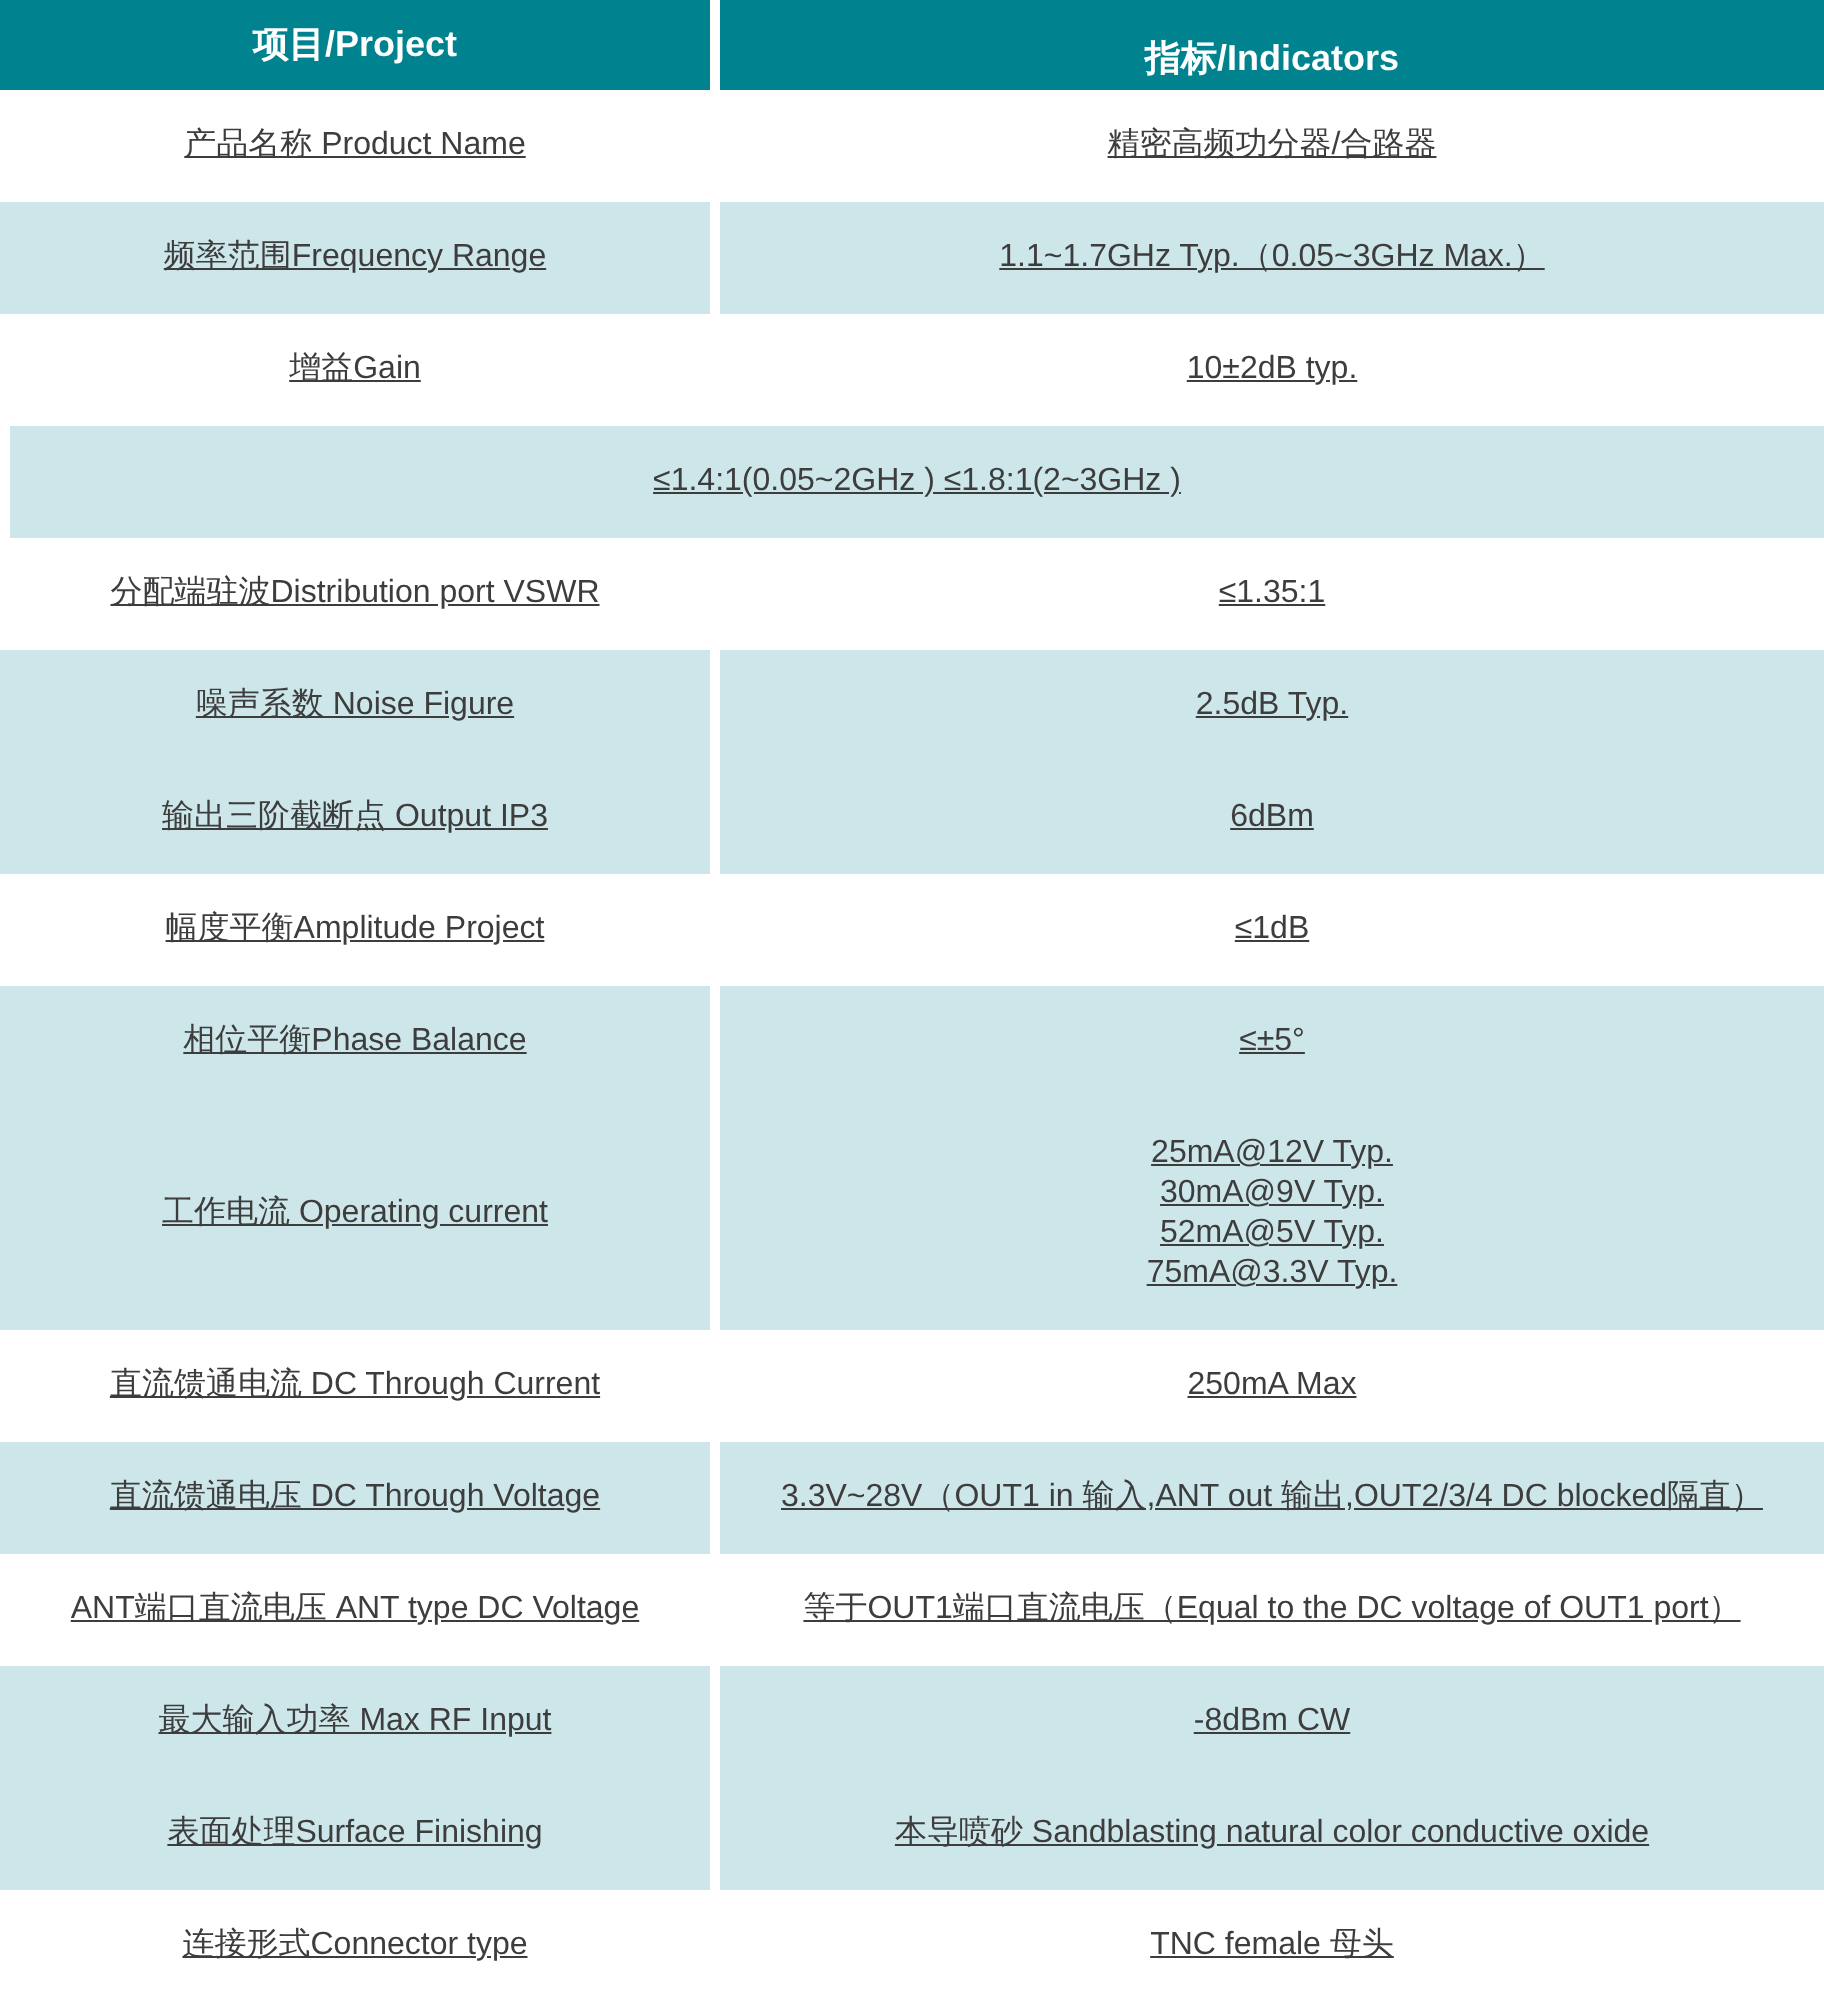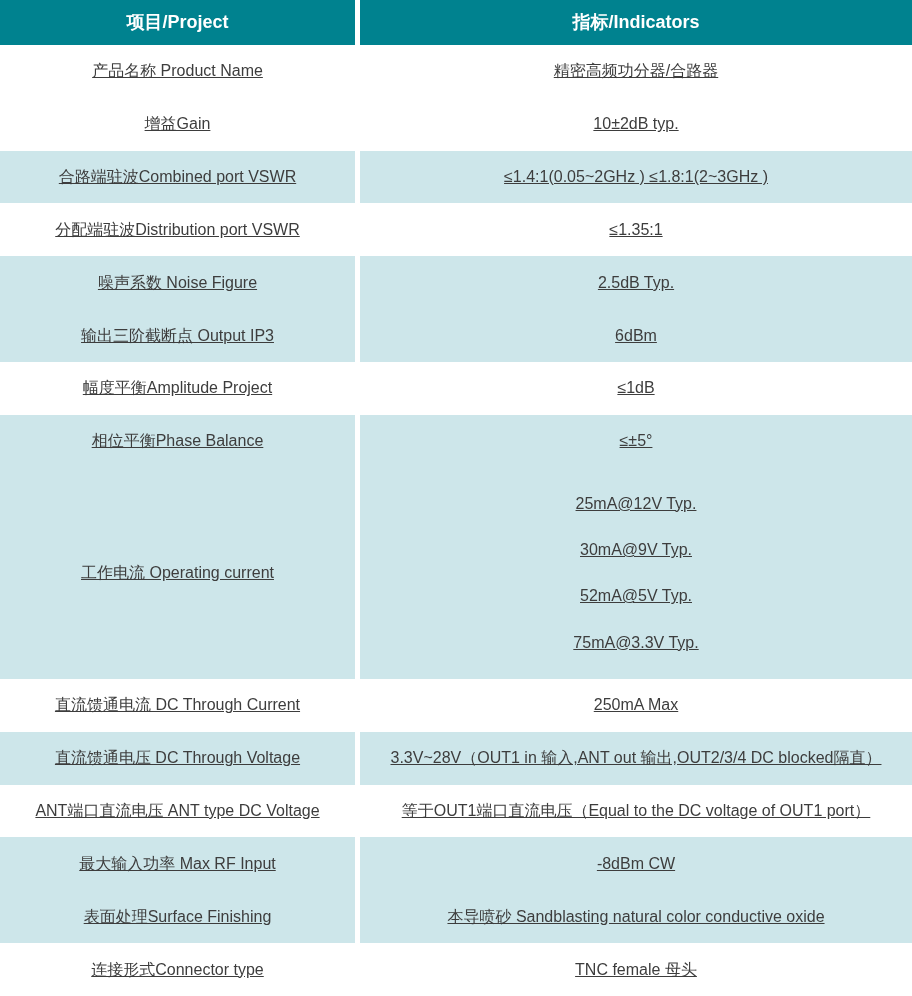--- a/index.html
+++ b/index.html
@@ -51,21 +51,21 @@
   }
   .t-row.tall{
     flex:4;
   }
   .cell{
     display:flex;
     align-items:center;
     justify-content:center;
     text-align:right;
     line-height:1.25;
-    padding:0 6px;
+    padding:18px 6px;
     border-radius:11px;
   }
   .cell.label{
     width:355px;
     flex:none;
   }
   .vdiv{
     width:5px;
     flex:none;
     background:var(--divider);
@@ -91,31 +91,37 @@
   </div>
   <div class="rows-host" id="rows-host">
   <div class="t-row">
     <div class="cell label row-label">产品名称 Product Name</div>
     <div class="vdiv"></div>
     <div class="cell value row-value">
           <div class="vline">精密高频功分器/合路器</div>
         </div>
   </div>
 
+  <div class="t-row alt">
+    <div class="cell label row-label">频率范围Frequency Range</div>
+    <div class="vdiv"></div>
+    <div class="cell value row-value">
+          <div class="vline">1.1~1.7GHz Typ.（0.05~3GHz Max.）</div>
+        </div>
+  </div>
 
   <div class="t-row">
     <div class="cell label row-label">增益Gain</div>
     <div class="vdiv"></div>
     <div class="cell value row-value">
           <div class="vline">10±2dB typ.</div>
         </div>
   </div>
 
   <div class="t-row alt">
-    <div class="cell label row-label">合路端驻波Combined port VSWR</div>
     <div class="vdiv"></div>
     <div class="cell value row-value">
           <div class="vline">≤1.4:1(0.05~2GHz ) ≤1.8:1(2~3GHz )</div>
         </div>
   </div>
 
   <div class="t-row">
     <div class="cell label row-label">分配端驻波Distribution port VSWR</div>
     <div class="vdiv"></div>
     <div class="cell value row-value">

